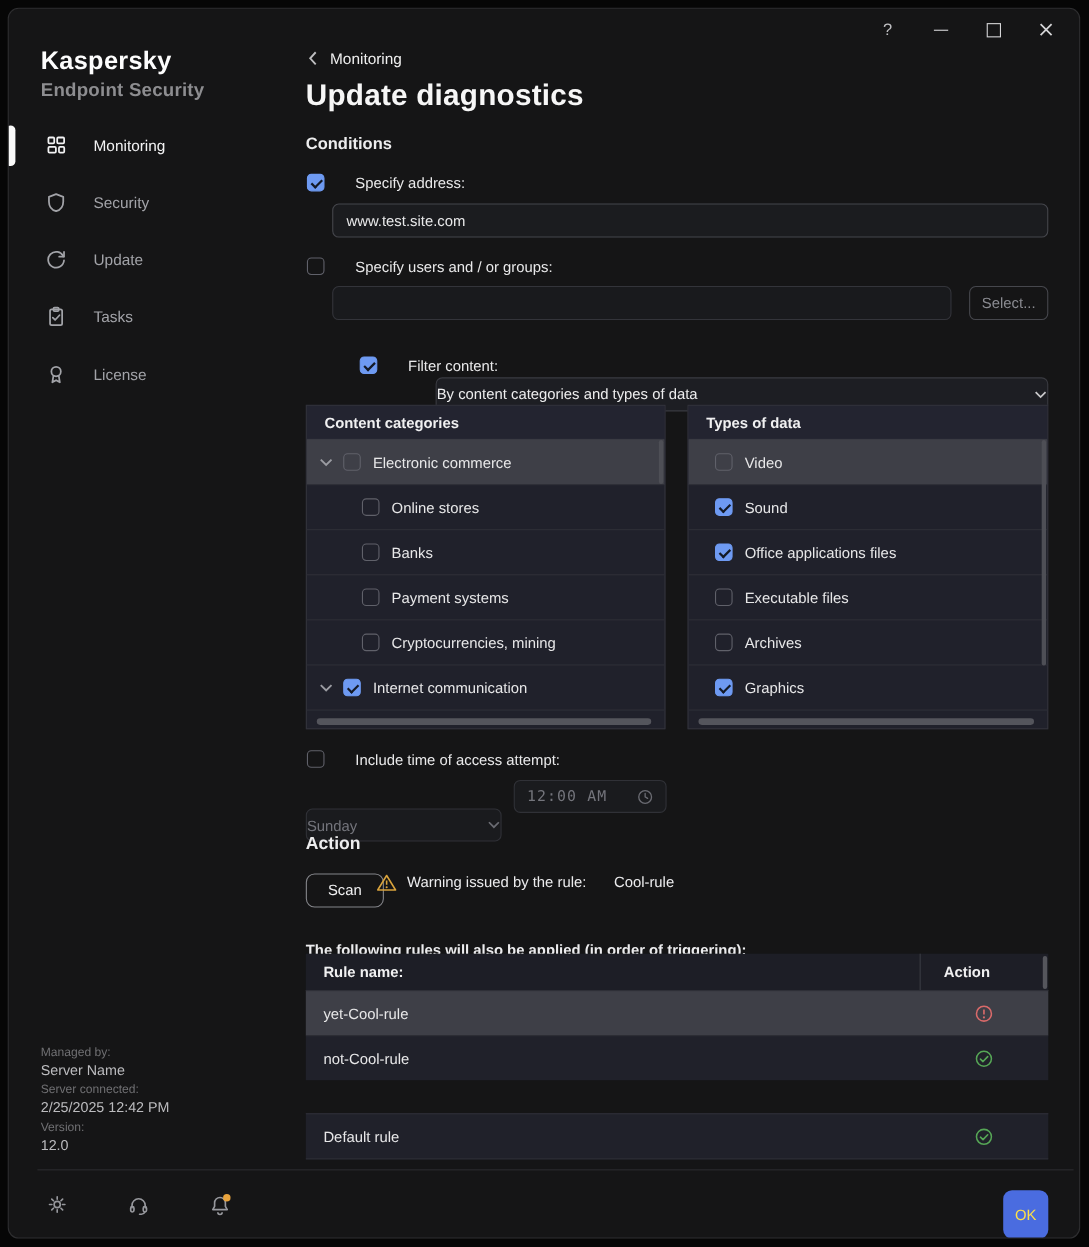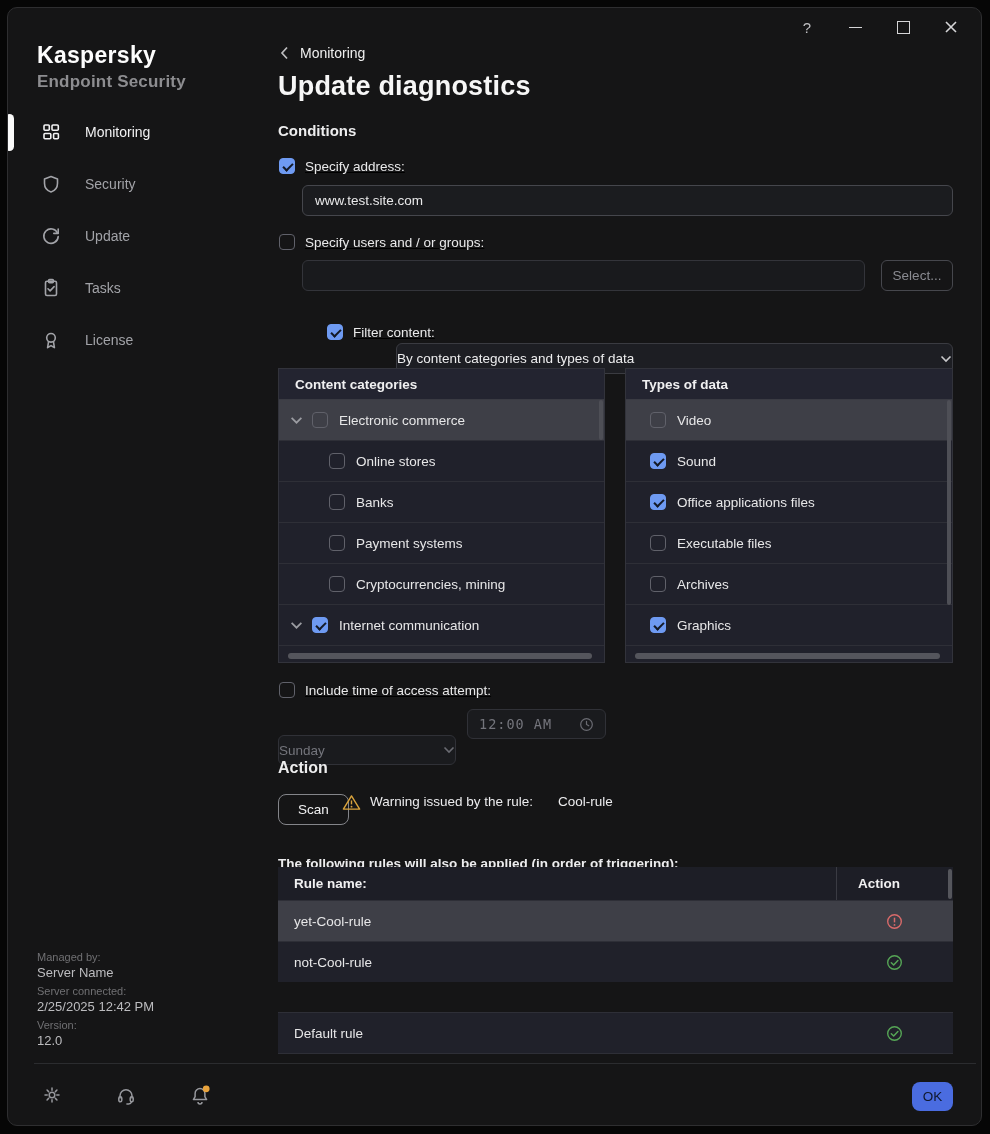--- a/index.html
+++ b/index.html
@@ -22,31 +22,31 @@
   .nav-item.active{color:#f2f2f3;}
   .nav-item svg{flex:none;}
   .active-pill{position:absolute;left:-3px;top:106px;width:9px;height:37px;background:#fafafa;border-radius:5px;}
   .server-info{position:absolute;left:29px;top:938px;}
   .si-label{font-size:11px;color:#707073;margin-top:5px;}
   .si-value{font-size:13px;color:#bcbcbf;margin-top:2px;}
 
   .footer-line{position:absolute;left:26px;top:1055px;width:942px;border-top:1px solid #2b2c2f;}
   .footer-icons{position:absolute;left:34px;top:1077px;display:flex;gap:54px;}
   .footer-icons .ficon{width:20px;height:20px;color:#97989d;position:relative;cursor:pointer;}
-  .ok-btn{position:absolute;left:904px;top:1074px;width:41px;height:29px;background:#4a6ce0;border-radius:8px;color:#0f172a;font-size:13.5px;display:flex;align-items:center;justify-content:center;cursor:pointer;text-align:right;}
+  .ok-btn{position:absolute;left:904px;top:1074px;width:41px;height:44px;background:#4a6ce0;border-radius:8px;color:#fde047;font-size:13.5px;display:flex;align-items:center;justify-content:center;cursor:pointer;text-align:right;}
 
   
   .breadcrumb{position:absolute;left:272px;top:37px;display:flex;align-items:center;gap:11px;cursor:pointer;}
   .breadcrumb .bc-text{font-size:14px;color:#efefef;}
   .breadcrumb svg{color:#bdbdbf;}
   .page-title{position:absolute;left:270px;top:63px;font-size:27px;font-weight:700;color:#f6f6f6;letter-spacing:.2px;}
   .sec-heading{position:absolute;font-weight:700;color:#ededee;}
 
   
-  .cb-row{position:absolute;display:flex;align-items:center;gap:10px;text-decoration:underline;}
+  .cb-row{position:absolute;display:flex;align-items:center;gap:28px;}
   .cb-row .cb-label{font-size:13.5px;color:#e9e9ea;}
   .cb{width:16px;height:16px;box-sizing:border-box;border:1.5px solid #60616a;border-radius:4px;background:transparent;position:relative;flex:none;cursor:pointer;}
   .cb.checked{background:#6e9af2;border-color:#6e9af2;}
   .cb.checked::after{content:"";position:absolute;left:2.6px;top:3.8px;width:8px;height:4px;border-left:2px solid #141a27;border-bottom:2px solid #141a27;transform:rotate(-45deg);}
 
   .text-input{position:absolute;box-sizing:border-box;background:#1b1c1f;border:1px solid #45464c;border-radius:6px;color:#e9e9ea;font-size:13.5px;display:flex;align-items:center;padding:0 12px;}
   .text-input.dim{border-color:#33343a;background:#191a1d;}
   .btn-outline{position:absolute;box-sizing:border-box;border:1px solid #46474d;border-radius:6px;background:transparent;display:flex;align-items:center;justify-content:center;font-size:13.5px;cursor:pointer;}
   .btn-outline.muted{color:#8a8b91;}
   .btn-outline.light{color:#f0f0f1;border-color:#84858a;border-radius:8px;}

